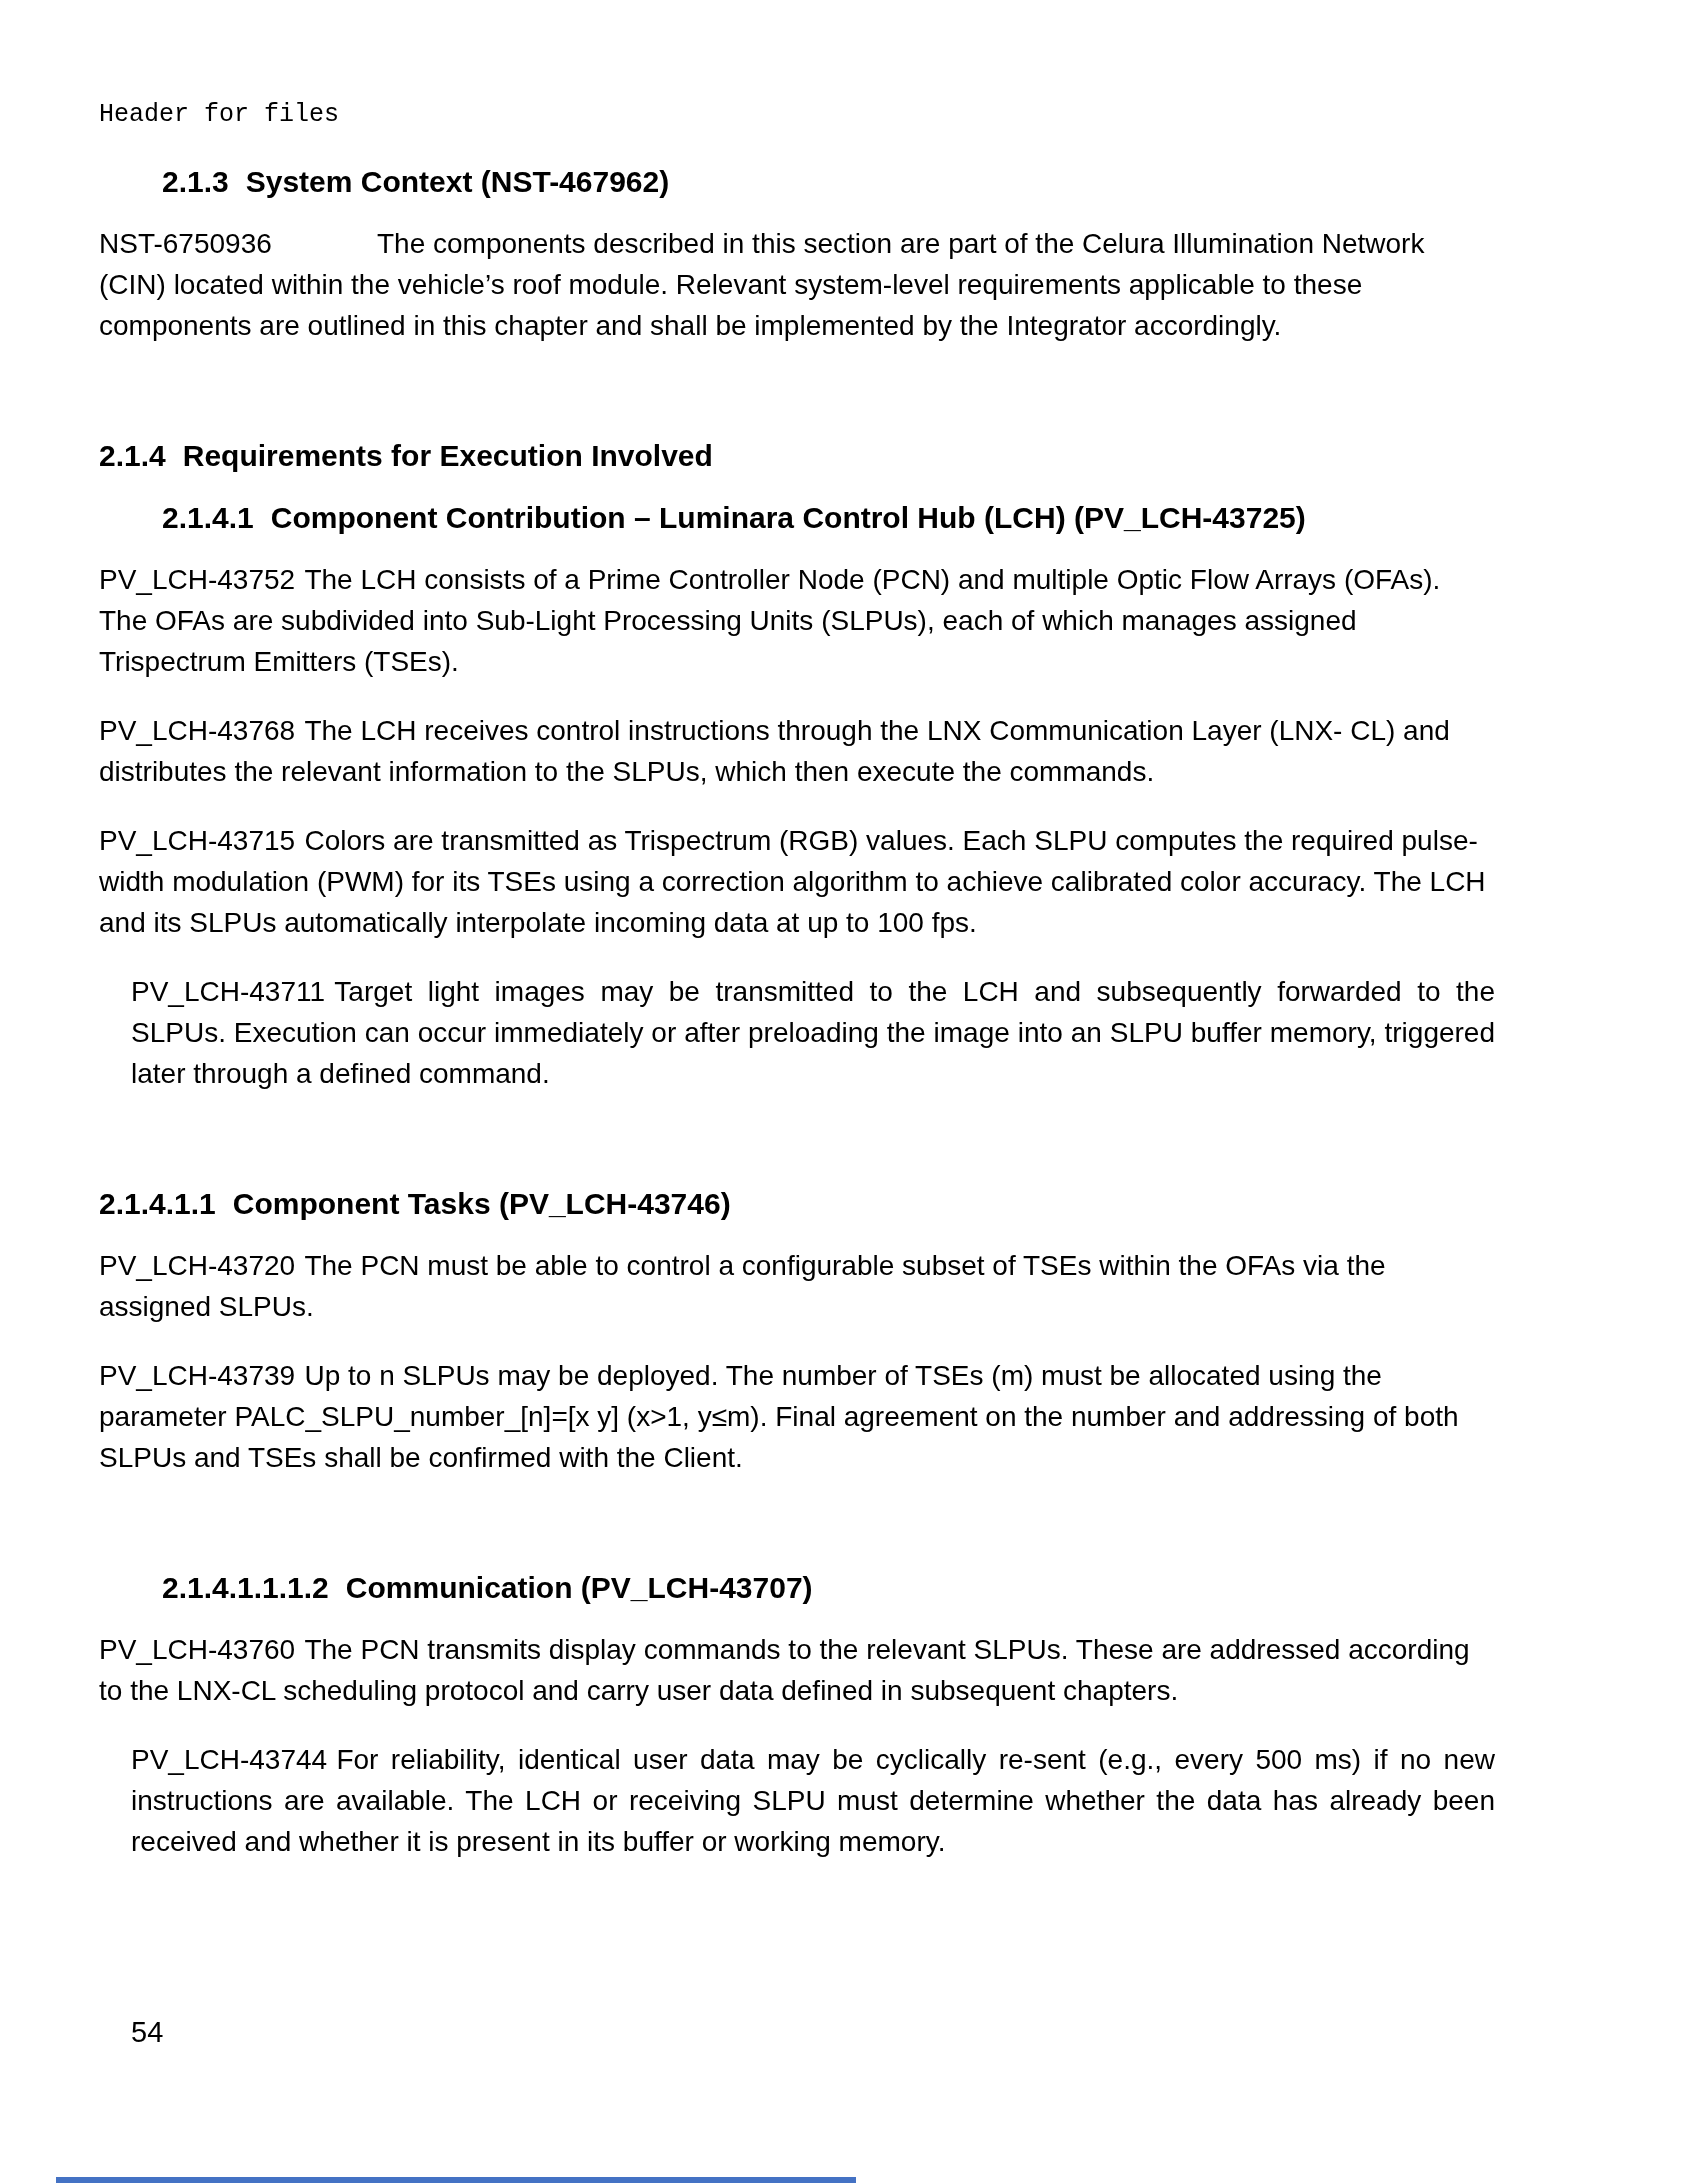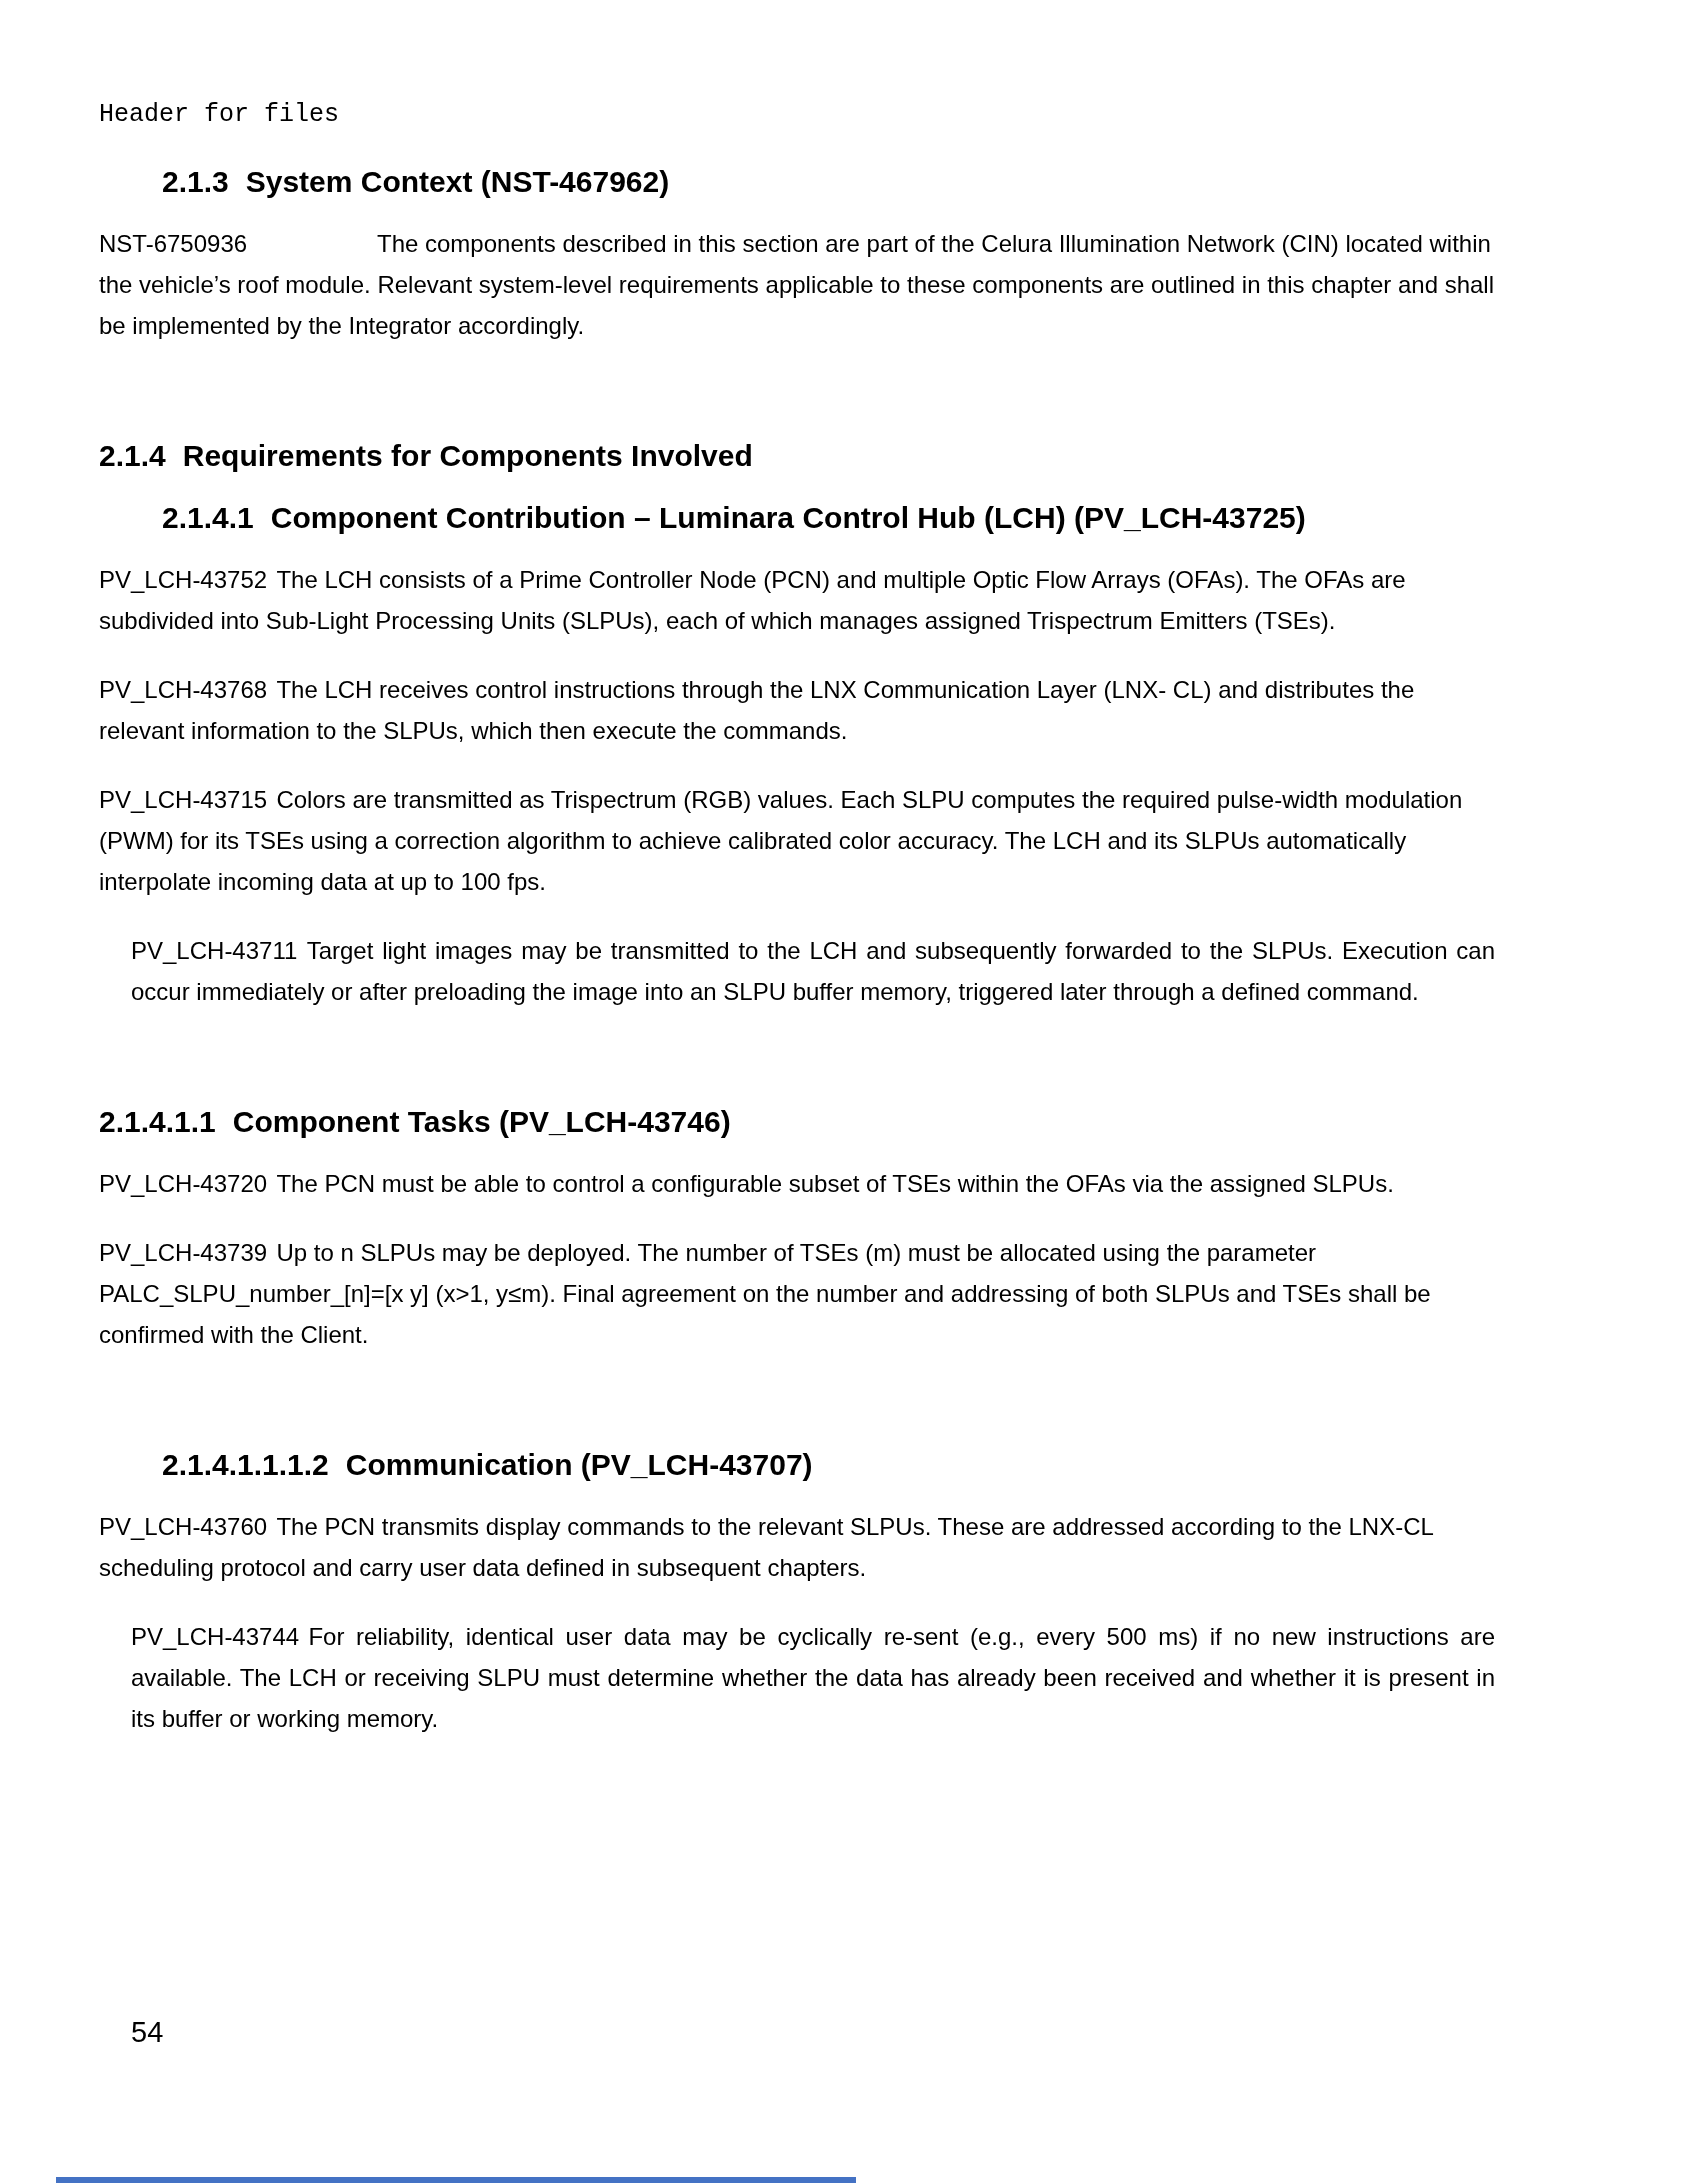--- a/index.html
+++ b/index.html
@@ -27,21 +27,21 @@
   }
   .hd {
     font-size: 30px;
     font-weight: bold;
     line-height: 41px;
     margin: 0 0 21px 0;
   }
   .hd.indent { padding-left: 63px; }
   .h-num { margin-right: 17px; }
   .para {
-    font-size: 24px;
+    font-size: 28px;
     line-height: 41px;
     margin: 0 0 28px 0;
   }
   .para.justify { text-align: justify; margin-left: 32px; }
   .req-id { margin-right: 9.3px; }
   .req-id.wide { display: inline-block; width: 278px; margin-right: 0; }
   .spacer { height: 61px; }
   .page-number {
     position: absolute;
     left: 99px;
@@ -65,21 +65,21 @@
   <div class="content">
 
     <div class="doc-header">Header for files</div>
 
     <h3 class="hd indent"><span class="h-num">2.1.3</span><span class="h-title">System Context (NST-467962)</span></h3>
 
     <p class="para"><span class="req-id wide">NST-6750936</span><span class="req-text">The components described in this section are part of the Celura Illumination Network (CIN) located within the vehicle’s roof module. Relevant system-level requirements applicable to these components are outlined in this chapter and shall be implemented by the Integrator accordingly.</span></p>
 
     <div class="spacer"></div>
 
-    <h2 class="hd"><span class="h-num">2.1.4</span><span class="h-title">Requirements for Components Involved</span></h2>
+    <h2 class="hd"><span class="h-num">2.1.4</span><span class="h-title">Requirements for Execution Involved</span></h2>
 
     <h3 class="hd indent"><span class="h-num">2.1.4.1</span><span class="h-title">Component Contribution – Luminara Control Hub (LCH) (PV_LCH-43725)</span></h3>
 
     <p class="para"><span class="req-id">PV_LCH-43752</span><span class="req-text">The LCH consists of a Prime Controller Node (PCN) and multiple Optic Flow Arrays (OFAs). The OFAs are subdivided into Sub-Light Processing Units (SLPUs), each of which manages assigned Trispectrum Emitters (TSEs).</span></p>
 
     <p class="para"><span class="req-id">PV_LCH-43768</span><span class="req-text">The LCH receives control instructions through the LNX Communication Layer (LNX- CL) and distributes the relevant information to the SLPUs, which then execute the commands.</span></p>
 
     <p class="para"><span class="req-id">PV_LCH-43715</span><span class="req-text">Colors are transmitted as Trispectrum (RGB) values. Each SLPU computes the required pulse-width modulation (PWM) for its TSEs using a correction algorithm to achieve calibrated color accuracy. The LCH and its SLPUs automatically interpolate incoming data at up to 100 fps.</span></p>
 
     <p class="para justify"><span class="req-id">PV_LCH-43711</span><span class="req-text">Target light images may be transmitted to the LCH and subsequently forwarded to the SLPUs. Execution can occur immediately or after preloading the image into an SLPU buffer memory, triggered later through a defined command.</span></p>

